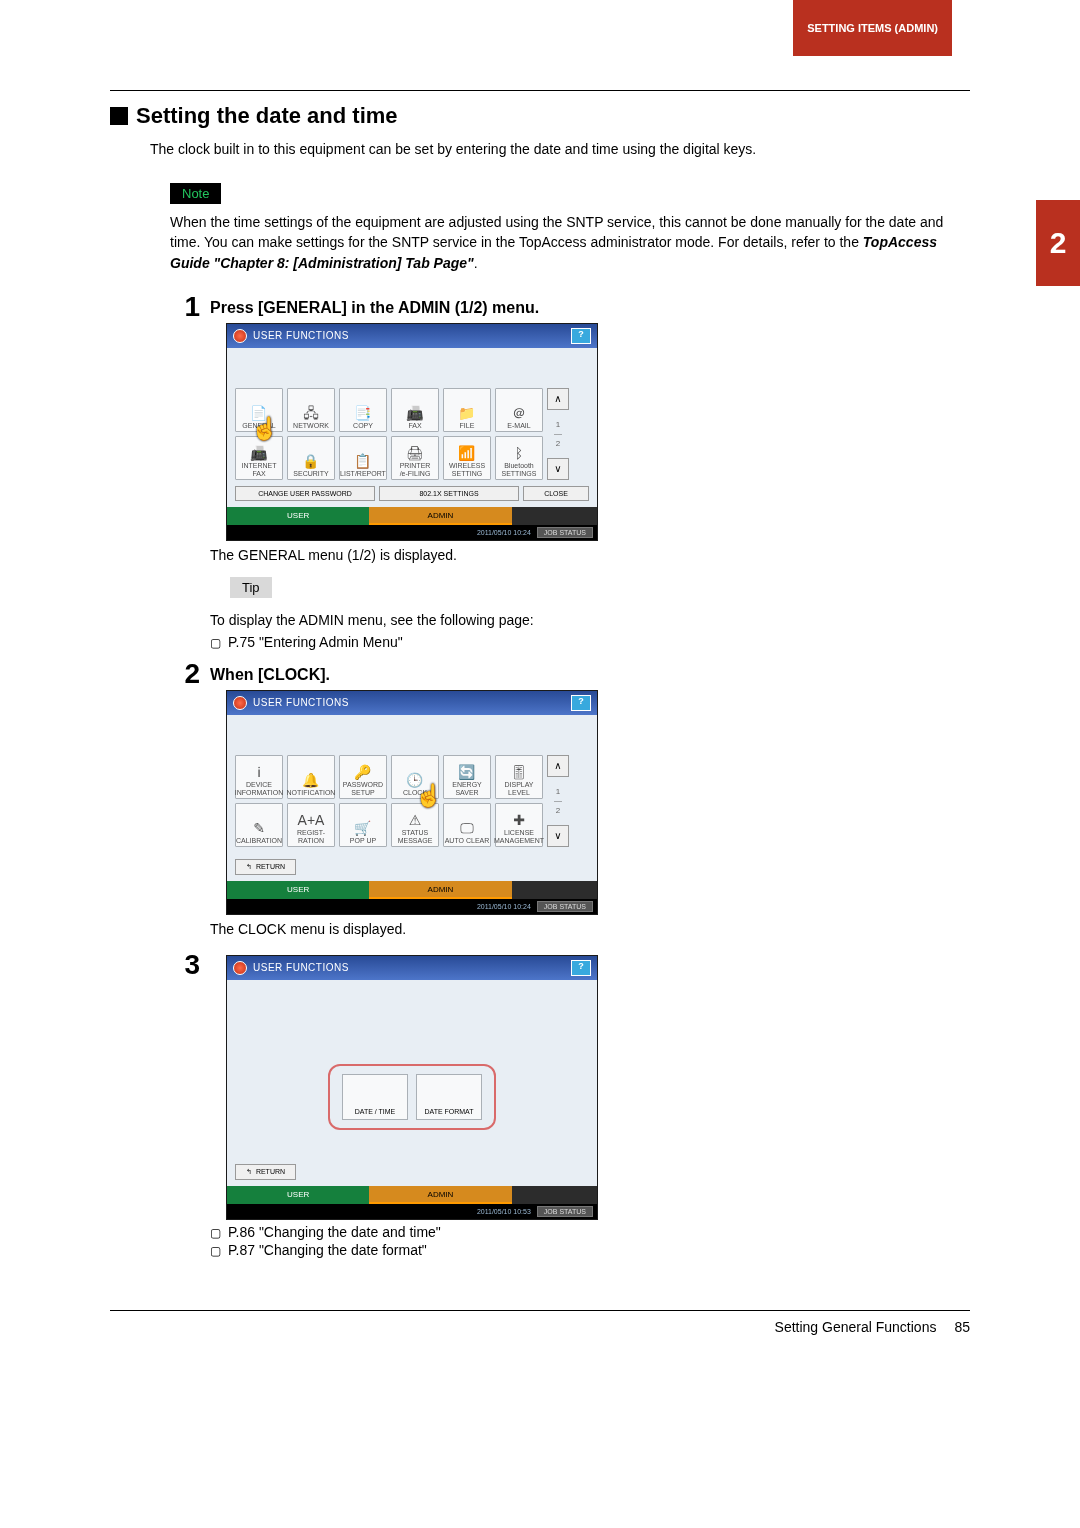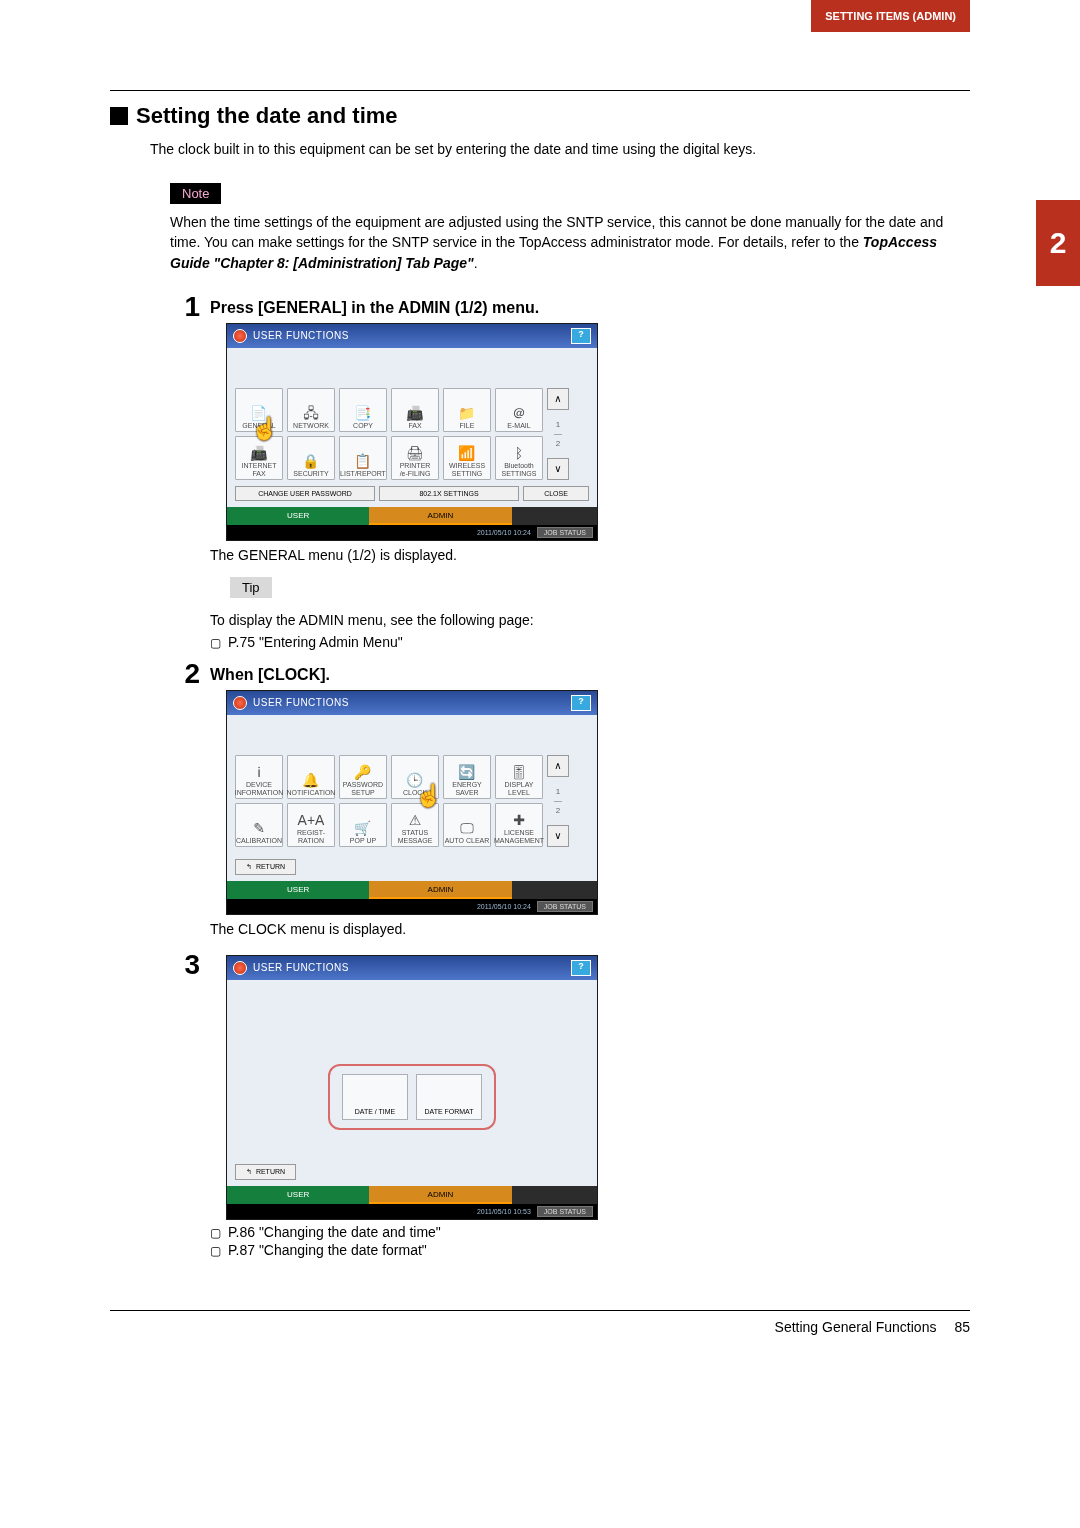--- a/index.html
+++ b/index.html
@@ -14,24 +14,24 @@
     width: 1080px;
     padding: 0;
     position: relative;
   }
   .top-tab {
     background: #b9301f;
     color: #fff;
     font-size: 11px;
     font-weight: bold;
     text-align: center;
-    padding: 10px 14px;
+    padding: 22px 14px;
     position: absolute;
     top: 0;
-    right: 110px;
+    right: 128px;
   }
   .side-tab {
     position: absolute;
     top: 200px;
     right: 0;
     width: 44px;
     height: 86px;
     background: #b9301f;
     color: #fff;
     font-size: 30px;
@@ -66,21 +66,21 @@
   .intro {
     font-size: 14px;
     margin: 0 0 18px 40px;
   }
   .note-label, .tip-label {
     display: inline-block;
     padding: 3px 12px;
     font-size: 13px;
     margin: 8px 0 8px 60px;
   }
-  .note-label { background: #000; color: #f9a8d4; }
+  .note-label { background: #000; color: #22c55e; }
   .tip-label { background: #d9d9d9; color: #000; }
   .note-body {
     font-size: 14px;
     margin: 0 0 20px 60px;
     line-height: 1.45;
   }
   .step {
     display: flex;
     gap: 10px;
     margin-bottom: 8px;

